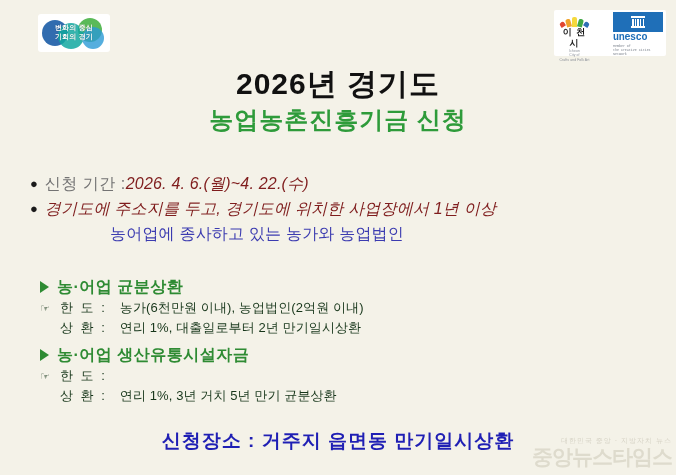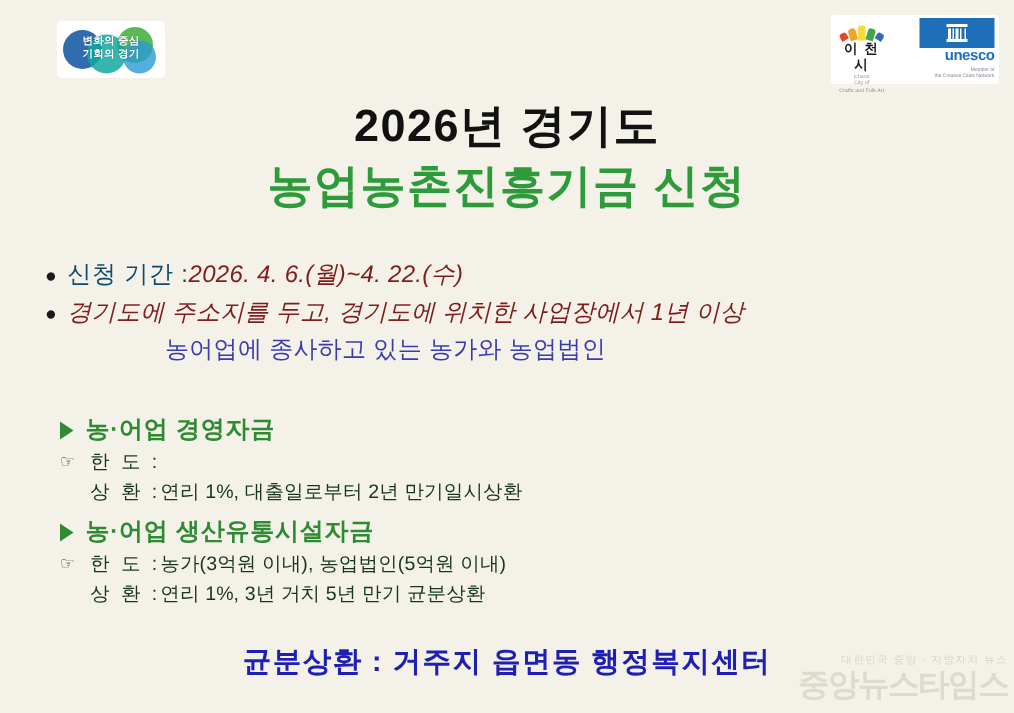--- a/index.html
+++ b/index.html
@@ -97,21 +97,22 @@
     line-height: 11px;
   }
   .icheon-sub {
     font-size: 3.4px;
     color: #8a8f98;
     line-height: 4.4px;
     letter-spacing: .1px;
   }
   .logo-unesco {
     width: 52px;
-    text-align: right;
+    text-align: left;
+    font-family: Liberation Mono, monospace;
   }
   .unesco-box {
     width: 50px;
     height: 20px;
     background: #1f6fb8;
     display: flex;
     align-items: center;
     justify-content: center;
   }
   .unesco-temple {
@@ -161,21 +162,21 @@
     font-size: 30px;
     font-weight: bold;
     color: #111111;
     letter-spacing: 1px;
   }
   .title-2 {
     position: absolute;
     top: 104px;
     left: 0; right: 0;
     text-align: center;
-    font-size: 30px;
+    font-size: 24px;
     font-weight: bold;
     color: #2e9b3a;
     letter-spacing: 1px;
   }
 
   
   .bullets {
     position: absolute;
     top: 171px;
     left: 30px;
@@ -187,21 +188,21 @@
     font-size: 16px;
     line-height: 25px;
   }
   .bullet-dot {
     color: #1a1a1a;
     font-size: 13px;
     line-height: 25px;
     margin-right: 7px;
   }
   .bullet-label {
-    color: #0c4a6e;
+    color: #737373;
     white-space: nowrap;
     letter-spacing: .5px;
   }
   .bullet-value {
     color: #7f1d1d;
     letter-spacing: .2px;
     font-style: italic;
   }
   .bullet-value-2 {
     color: #3b3bb0;
@@ -247,21 +248,21 @@
     width: 20px;
     font-size: 11px;
     color: #17361a;
     flex: 0 0 20px;
     line-height: 20px;
   }
   .sec-line.indent .hand { visibility: hidden; }
   .sec-key {
     white-space: nowrap;
     letter-spacing: 2px;
-    margin-right: 0;
+    margin-right: 13px;
   }
   .sec-val { white-space: nowrap; }
 
   
   .footer {
     position: absolute;
     top: 428px;
     left: 0; right: 0;
     text-align: center;
     font-size: 19px;
@@ -357,52 +358,52 @@
       <span class="bullet-value">경기도에 주소지를 두고, 경기도에 위치한 사업장에서 1년 이상</span>
     </div>
     <div class="bullet-value-2">농어업에 종사하고 있는 농가와 농업법인</div>
   </div>
 
   <div class="sections">
 
     <div class="section">
       <div class="sec-head">
         <span class="tri"></span>
-        <span>농·어업  경영자금</span>
+        <span>농·어업  균분상환</span>
       </div>
       <div class="sec-line">
         <span class="hand">☞</span>
         <span class="sec-key">한 도 :</span>
+        <span class="sec-val">농가(6천만원 이내), 농업법인(2억원 이내)</span>
       </div>
       <div class="sec-line indent">
         <span class="hand">☞</span>
         <span class="sec-key">상 환 :</span>
         <span class="sec-val">연리 1%, 대출일로부터 2년 만기일시상환</span>
       </div>
     </div>
 
     <div class="section">
       <div class="sec-head">
         <span class="tri"></span>
         <span>농·어업  생산유통시설자금</span>
       </div>
       <div class="sec-line">
         <span class="hand">☞</span>
         <span class="sec-key">한 도 :</span>
-        <span class="sec-val">농가(3억원 이내), 농업법인(5억원 이내)</span>
       </div>
       <div class="sec-line indent">
         <span class="hand">☞</span>
         <span class="sec-key">상 환 :</span>
         <span class="sec-val">연리 1%, 3년 거치 5년 만기 균분상환</span>
       </div>
     </div>
 
   </div>
 
-  <div class="footer">균분상환  :  거주지  읍면동  행정복지센터</div>
+  <div class="footer">신청장소  :  거주지  읍면동  만기일시상환</div>
 
   <div class="watermark">
     <div class="wm-small">대한민국 중앙 · 지방자치 뉴스</div>
     <div class="wm-big">중앙뉴스타임스</div>
   </div>
 
 </div>
 
 </body></html>

